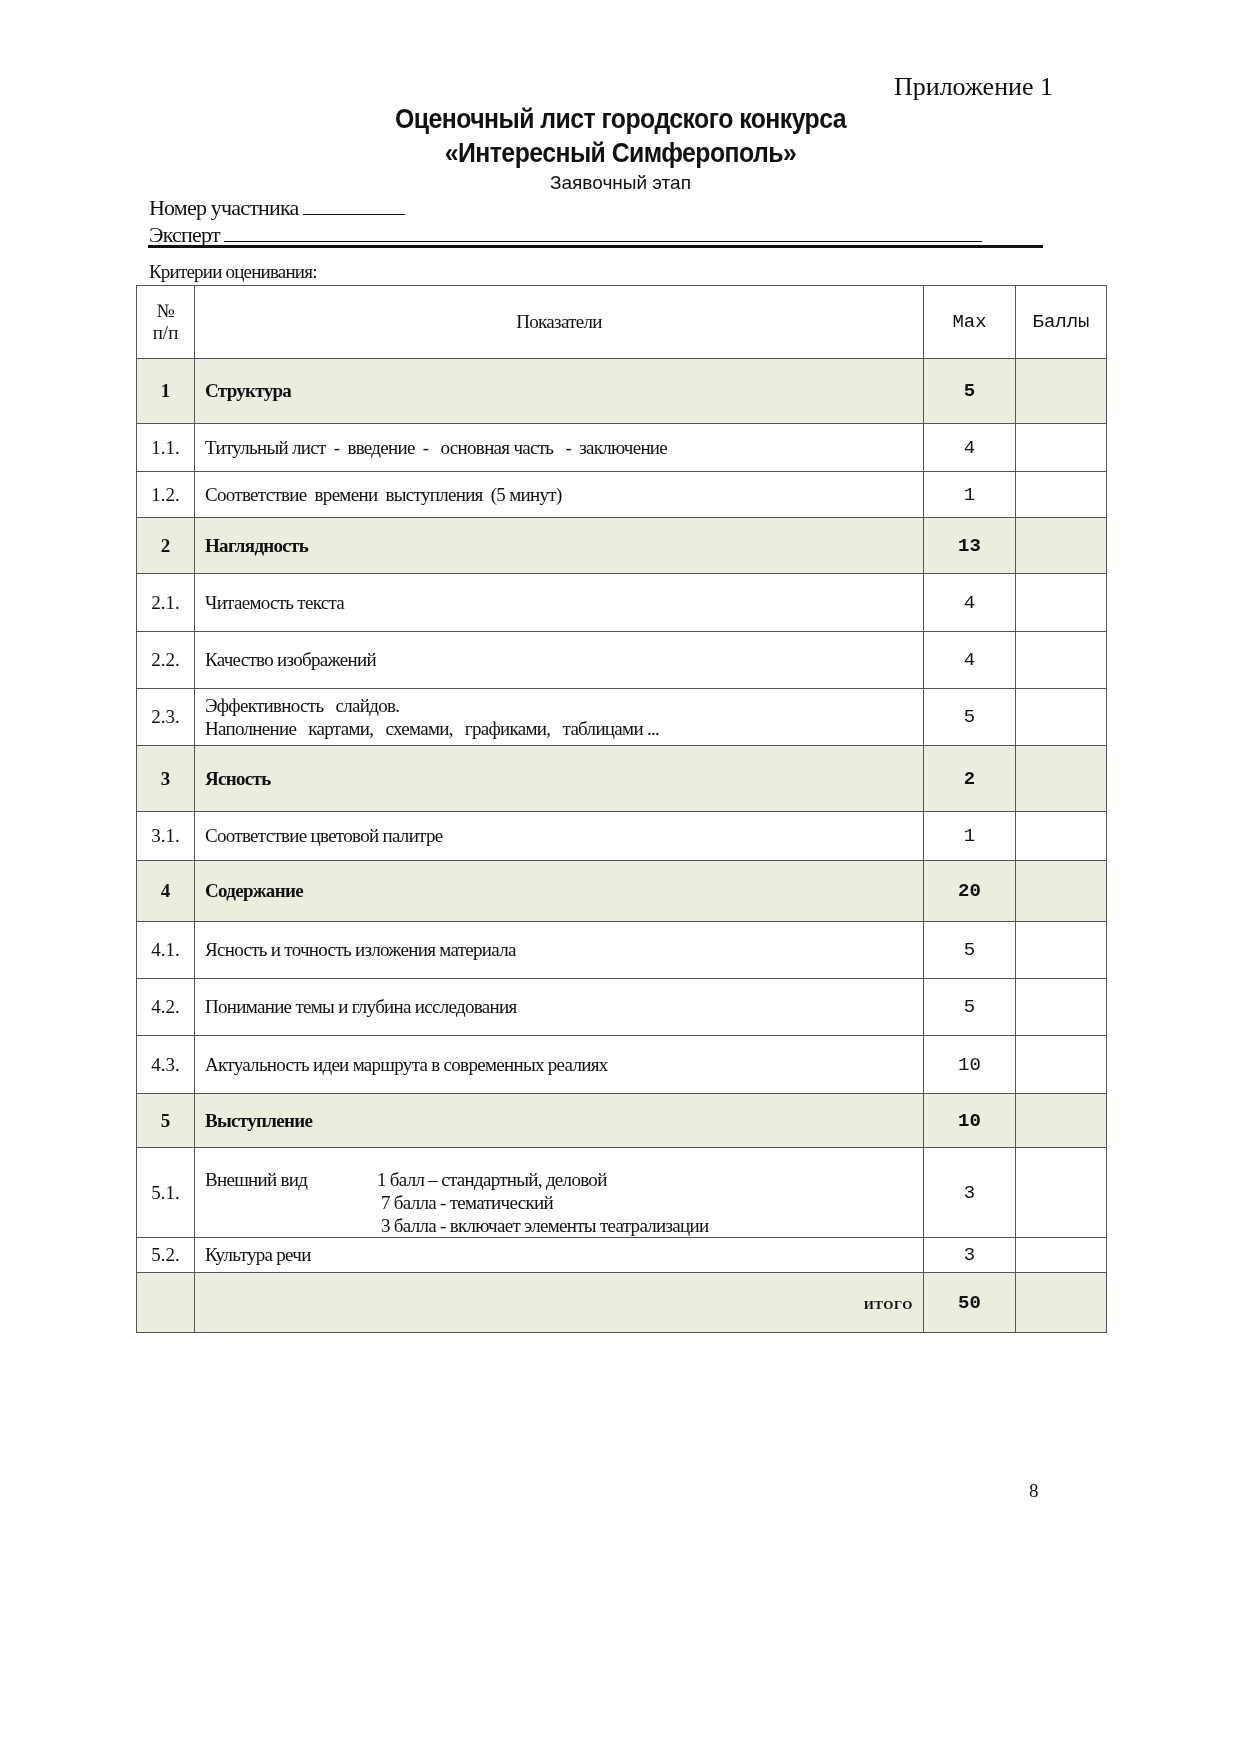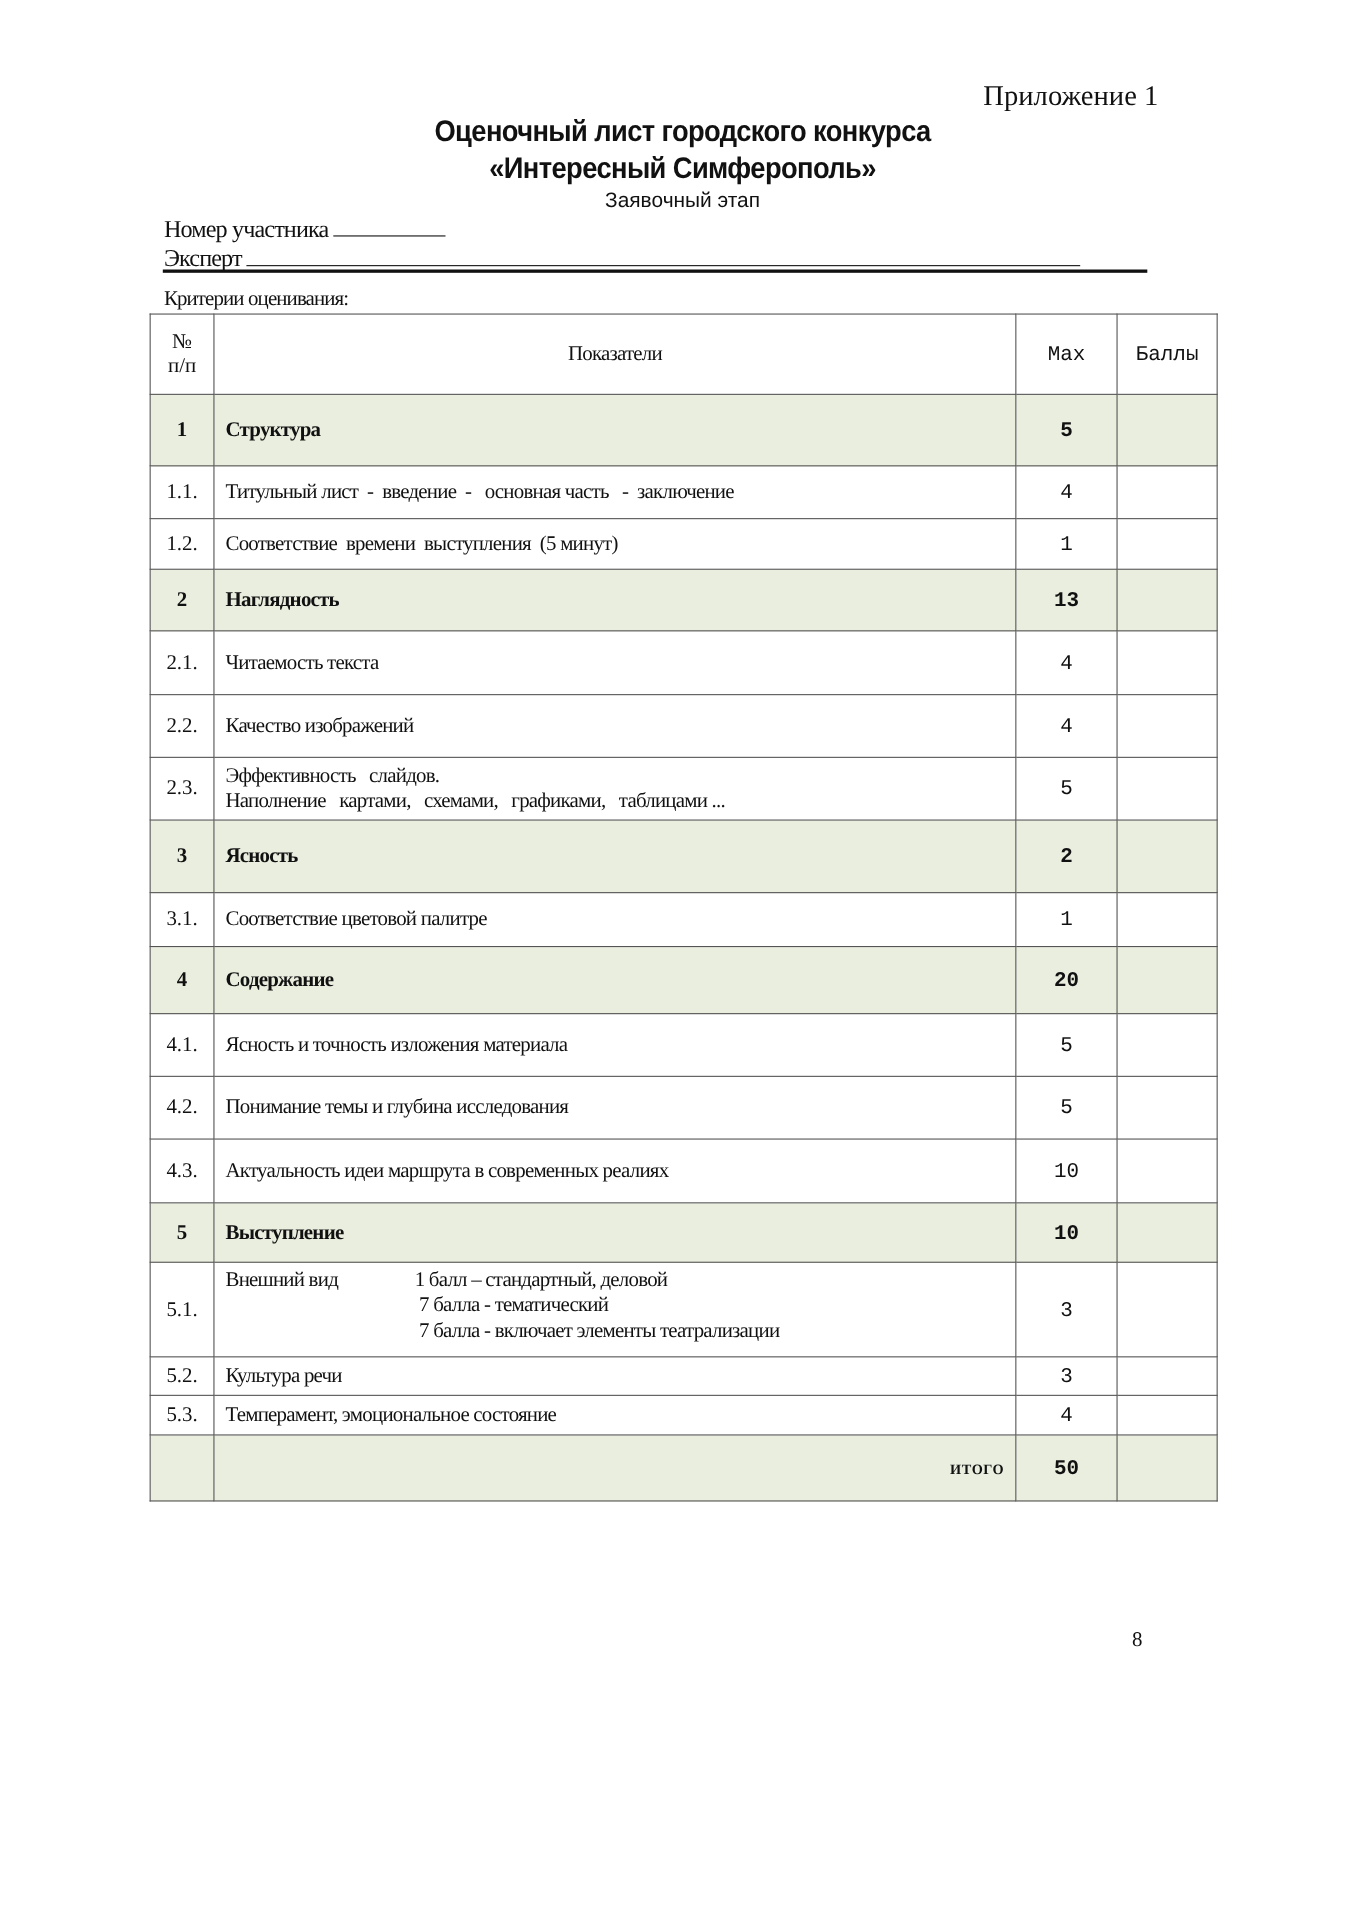--- a/index.html
+++ b/index.html
@@ -28,21 +28,21 @@
   .txt { padding-left: 10px !important; letter-spacing: -0.7px; }
   .max { text-align: center; font-family: Liberation Mono, monospace; }
   tr.sec td { background: #eaeedf; }
   tr.sec .num, tr.sec .txt { font-weight: bold; font-size: 19px; }
   .bigmax { font-weight: bold; font-size: 32px; }
   .midmax { font-weight: bold; font-size: 19px; }
   .hdr-num { font-size: 18px; line-height: 22px; }
   .hdr-max { font-size: 24px; }
   .hdr-score { font-size: 19px; }
   .multi { line-height: 23px; }
-  .sub51 { display: flex; padding-top: 4px; line-height: 23px; }
+  .sub51 { display: flex; padding-top: 20px; line-height: 23px; }
   .sub51 .lbl { width: 172px; }
   .sub51 .opts div:not(:first-child) { padding-left: 4px; }
   .total-lbl { text-align: right; padding-right: 10px !important; font-weight: bold; font-size: 22px; letter-spacing: 0.5px; margin-top: 16px; }
   .page-no { position: absolute; left: 1029px; top: 1480px; font-size: 19px; }
 </style>
 </head>
 <body>
 
 <div class="appendix">Приложение 1</div>
 <div class="title title1">Оценочный лист городского конкурса</div>
@@ -170,39 +170,33 @@
     <td></td>
   </tr>
   <tr style="height:86px">
     <td class="num">5.1.</td>
     <td class="txt" style="vertical-align:top">
       <div class="sub51">
         <div class="lbl">Внешний вид</div>
         <div class="opts">
           <div>1 балл – стандартный, деловой</div>
           <div>7 балла - тематический</div>
-          <div>7 балла - включает элементы театрализации</div>
+          <div>3 балла - включает элементы театрализации</div>
         </div>
       </div>
     </td>
     <td class="max">3</td>
     <td></td>
   </tr>
   <tr style="height:35px">
     <td class="num">5.2.</td>
     <td class="txt">Культура речи</td>
     <td class="max">3</td>
     <td></td>
   </tr>
-  <tr style="height:36px">
-    <td class="num">5.3.</td>
-    <td class="txt">Темперамент, эмоциональное состояние</td>
-    <td class="max">4</td>
-    <td></td>
-  </tr>
 
   <tr class="sec" style="height:60px">
     <td></td>
     <td class="total-lbl"><span style="text-transform:lowercase; font-variant: small-caps;">ИТОГО</span></td>
     <td class="max bigmax">50</td>
     <td></td>
   </tr>
 </tbody>
   </table>
 

